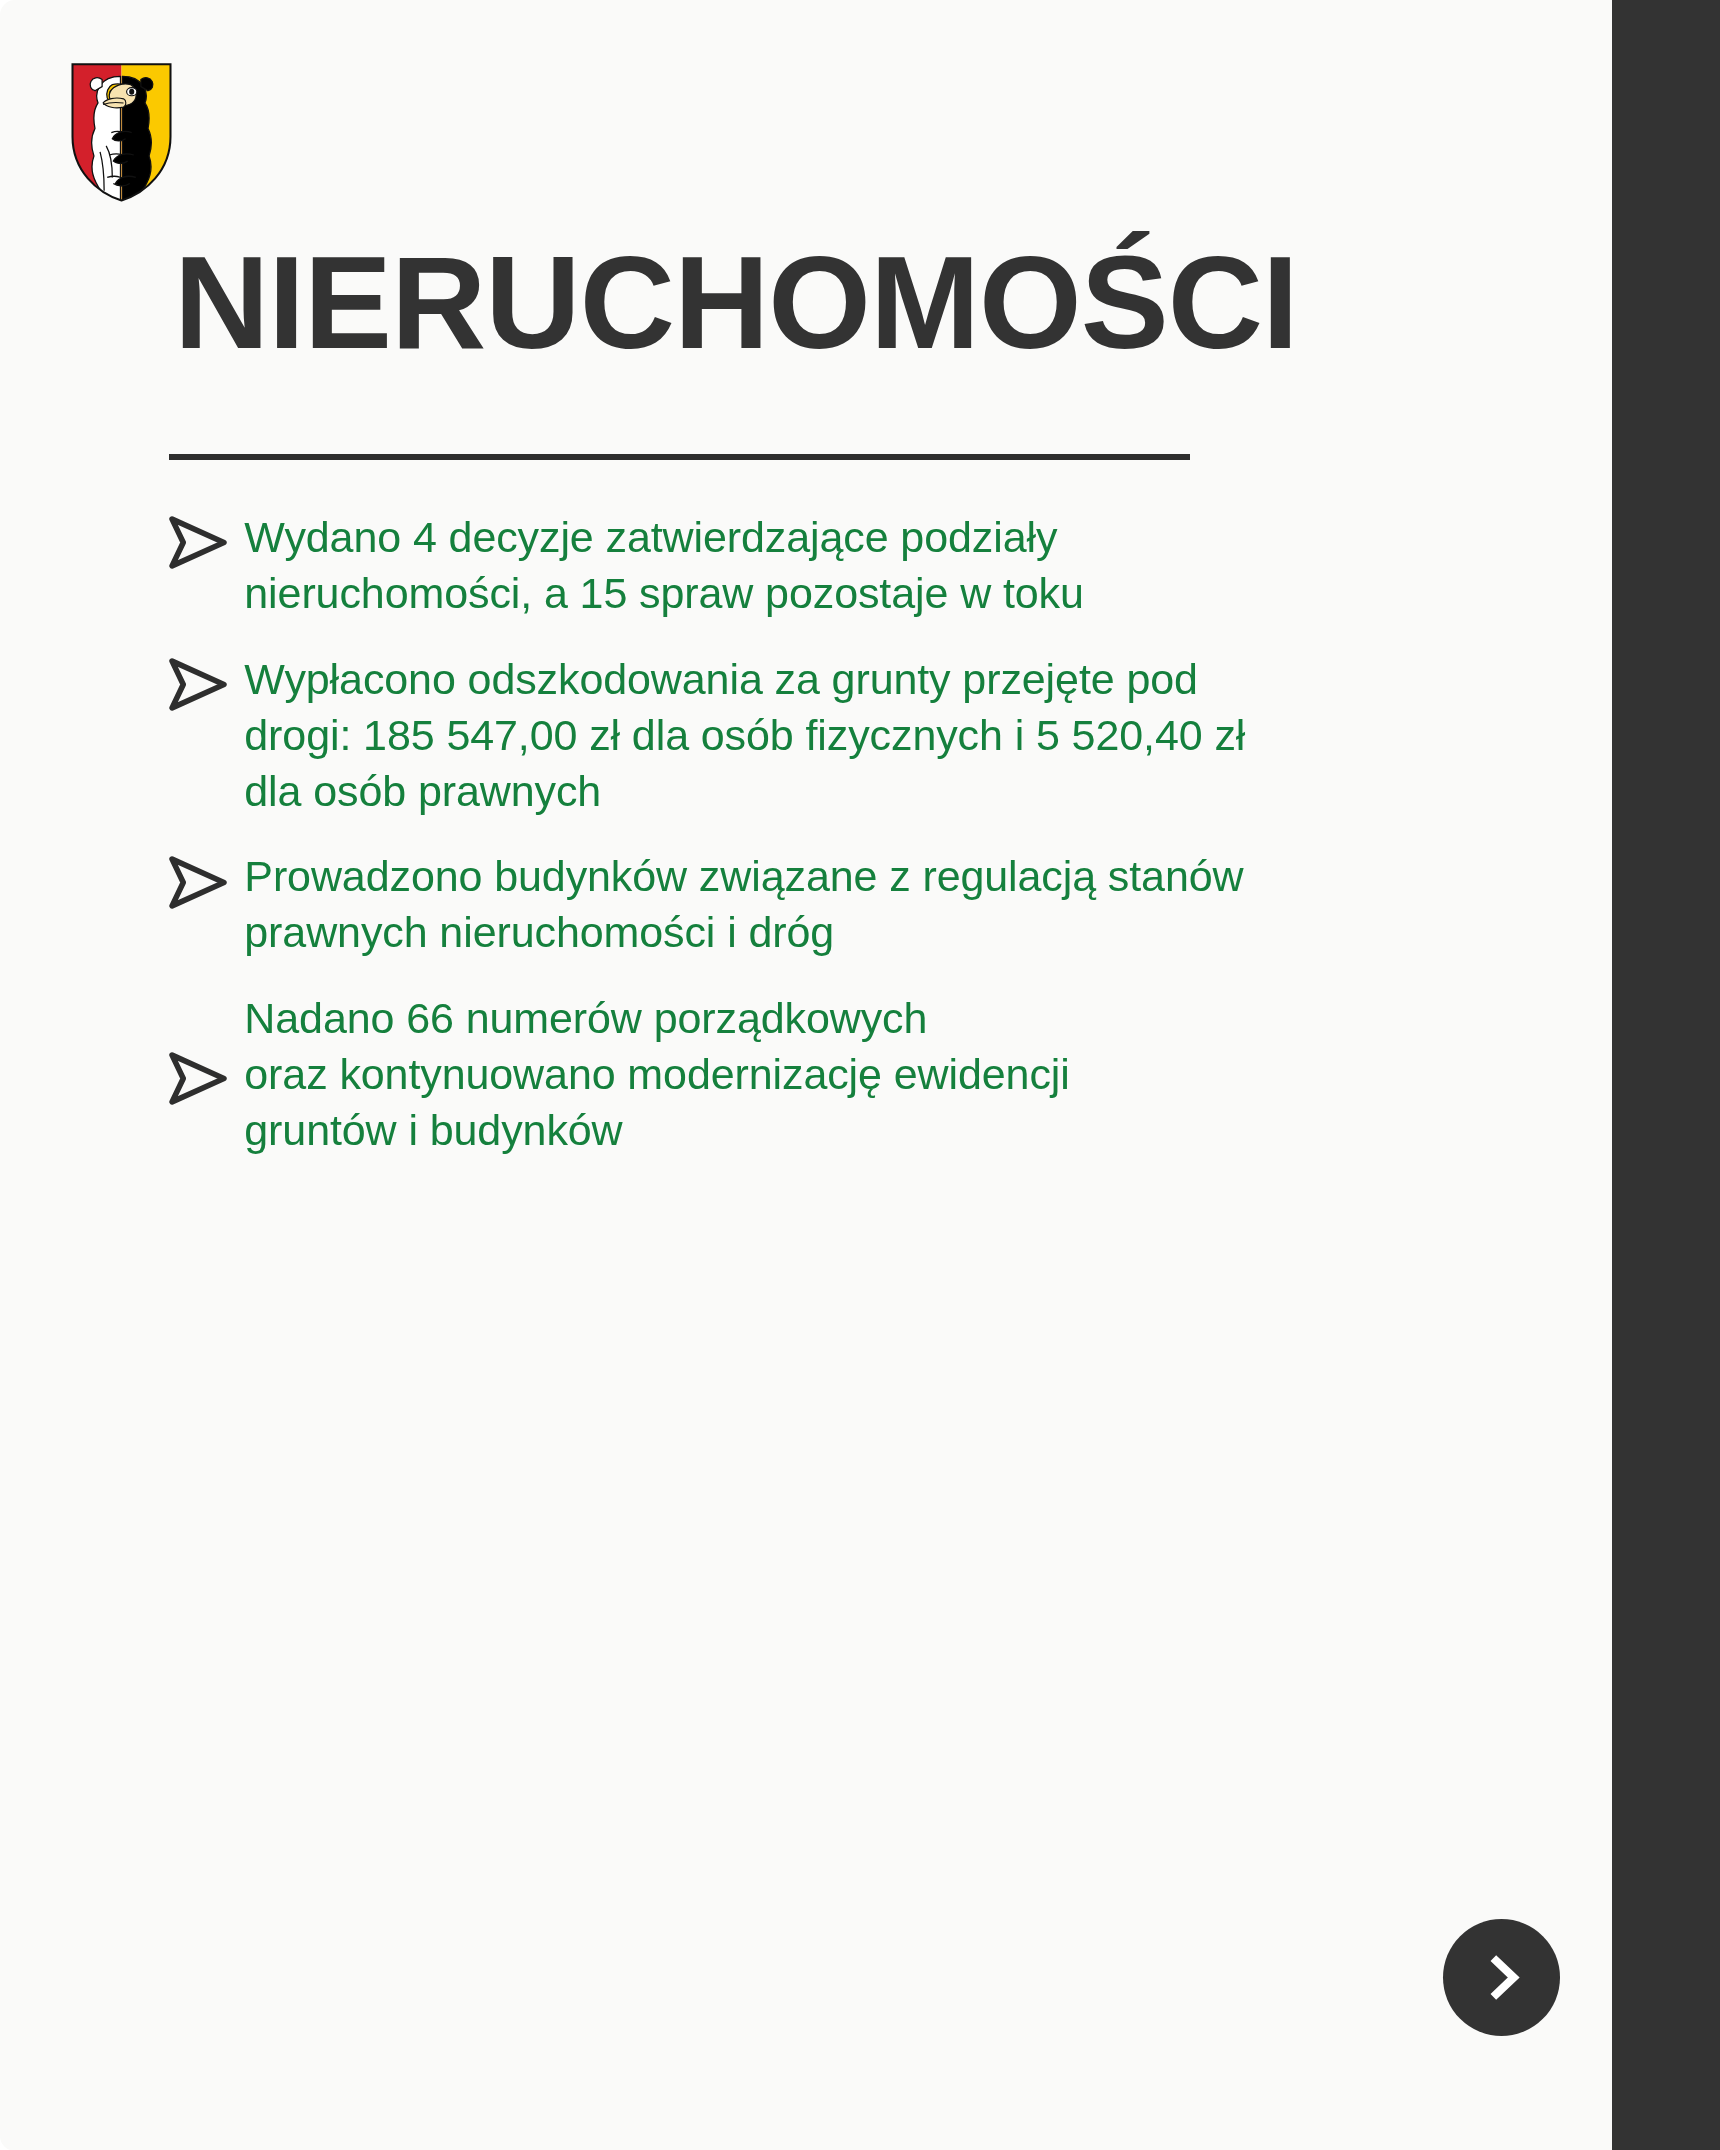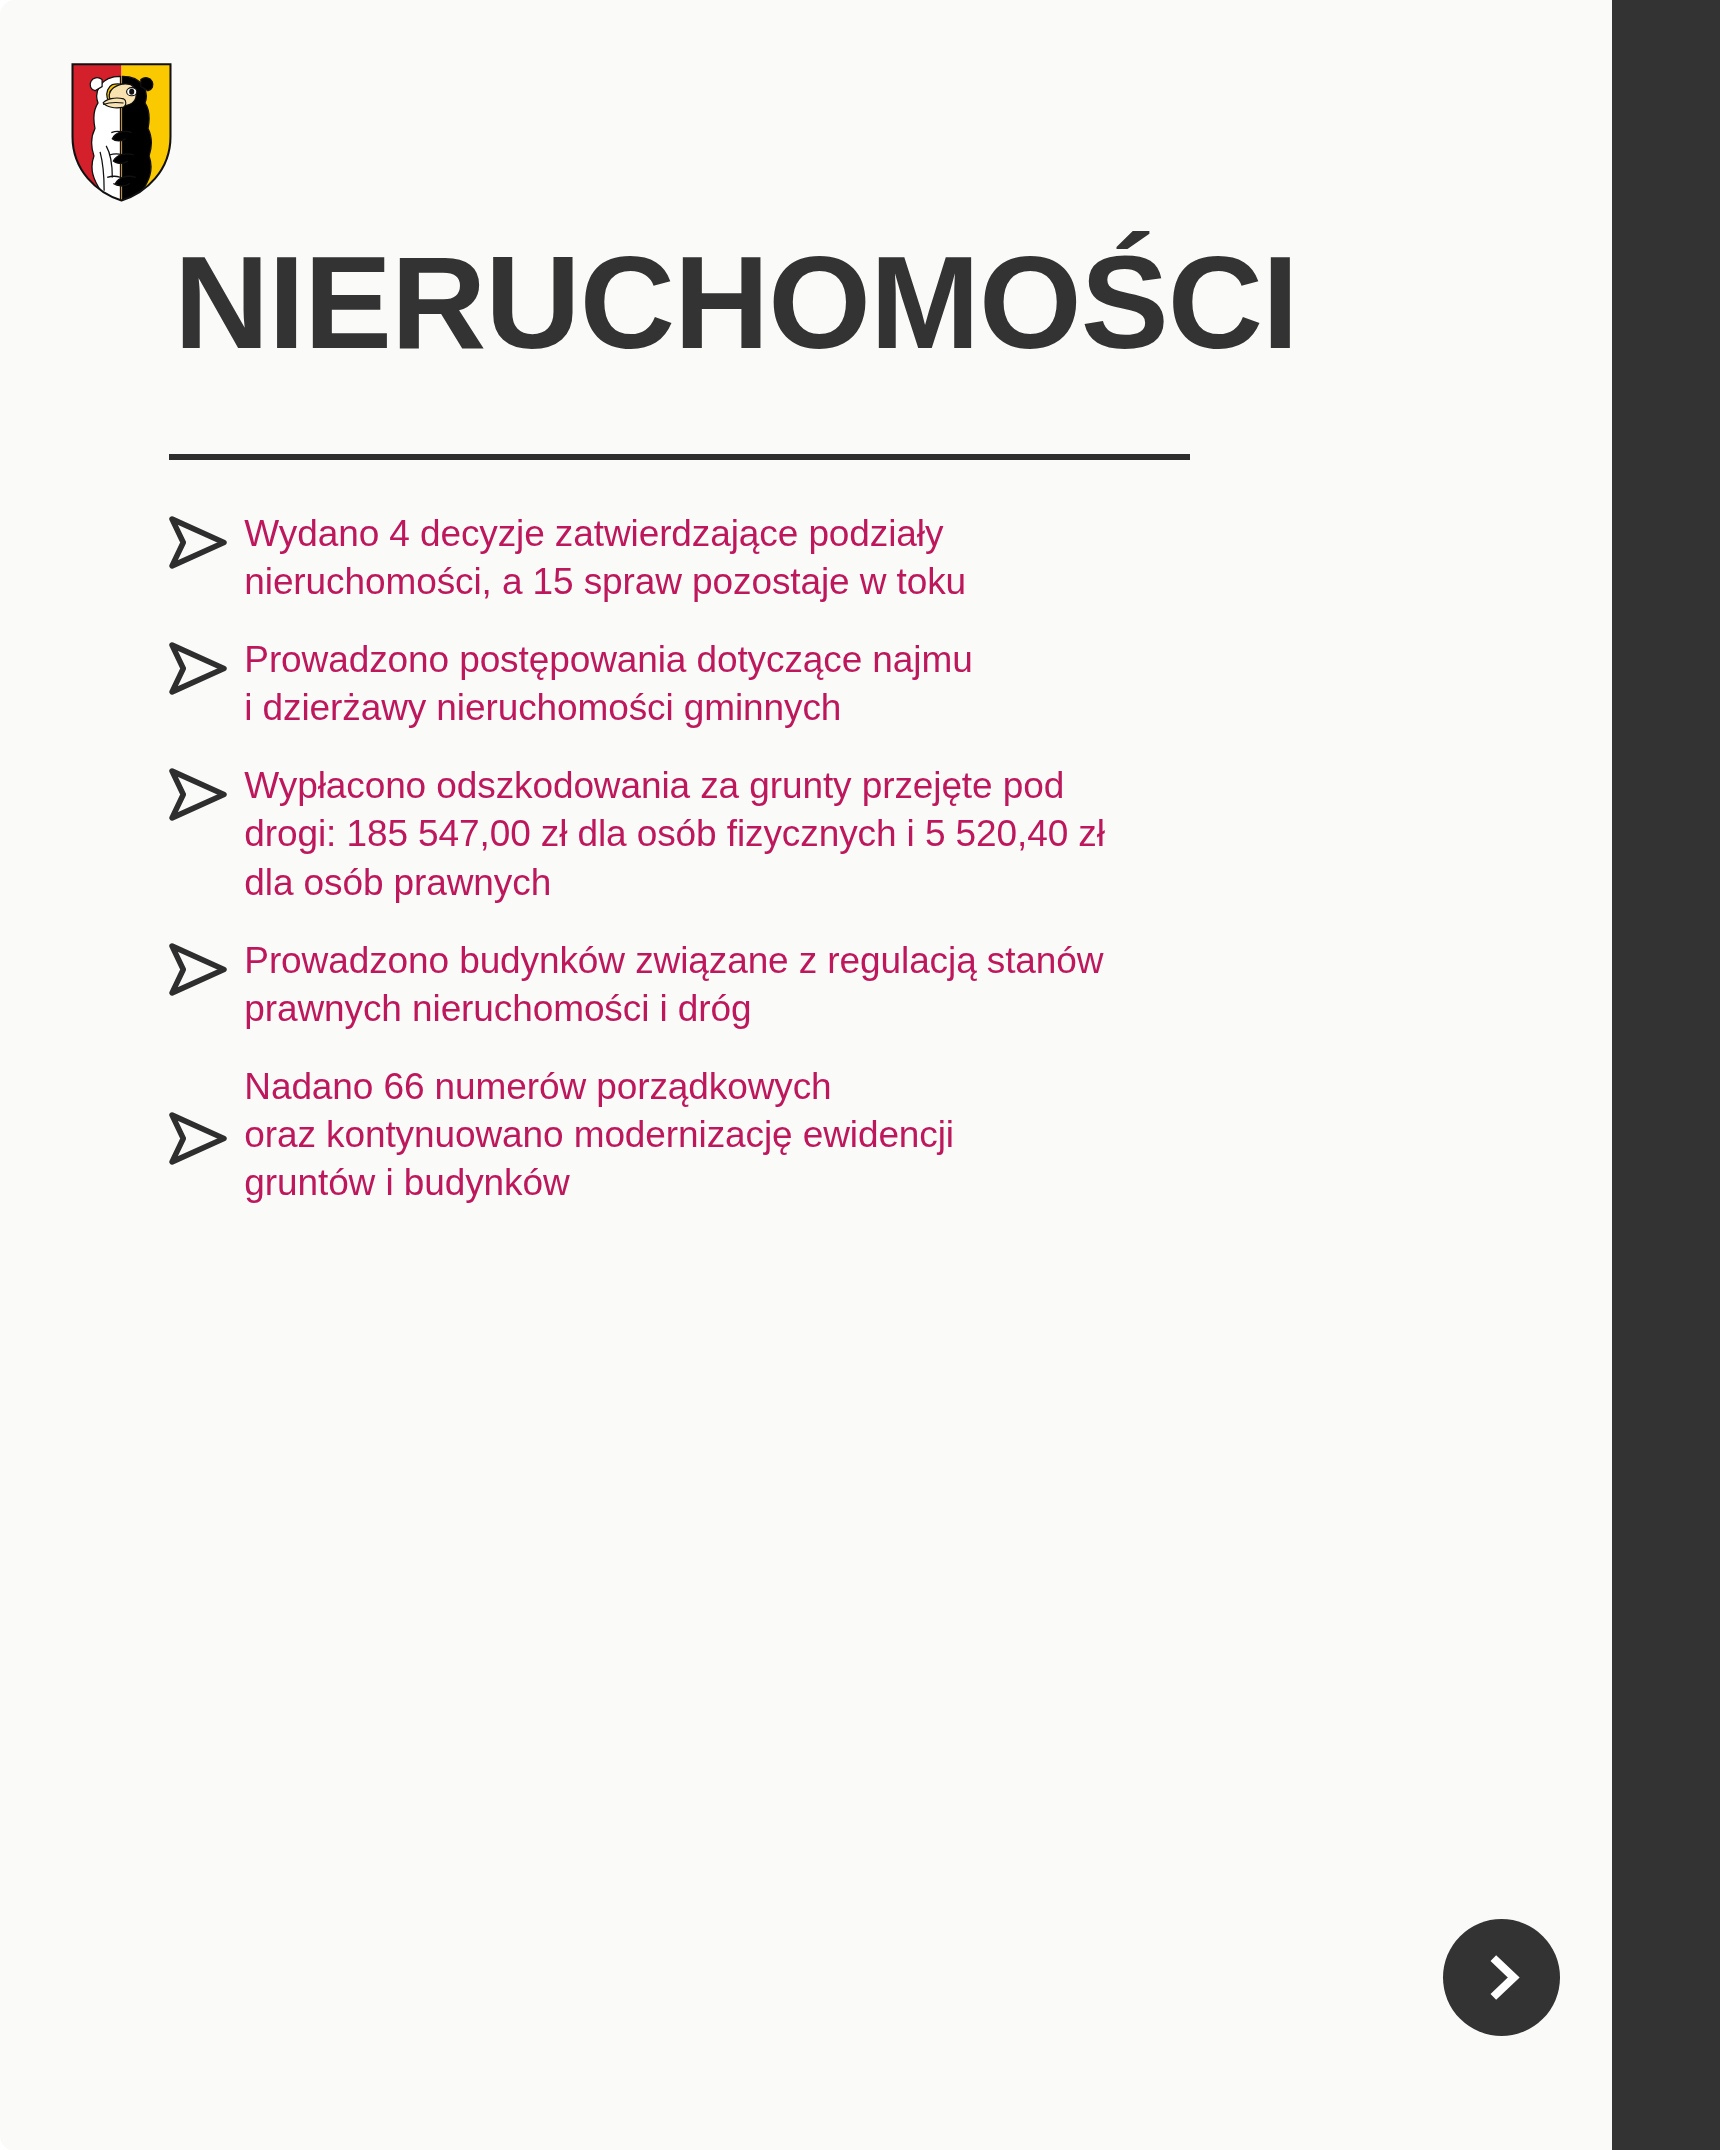--- a/index.html
+++ b/index.html
@@ -85,24 +85,24 @@
     flex: 0 0 auto;
     width: 60px;
     height: 53px;
     margin-top: 6.1px;
     margin-right: 16.3px;
   }
   .bullet-marker svg { display: block; width: 100%; height: 100%; }
 
   .bullet-text {
     flex: 1 1 auto;
-    font-size: 37px;
+    font-size: 43px;
     line-height: 1.30;
     font-weight: 400;
-    color: #be185d;
+    color: #15803d;
     letter-spacing: -0.1px;
     white-space: pre-line;
   }
 
   
   #next-button {
     position: absolute;
     left: 1443px;
     top: 1919px;
     width: 117px;
@@ -205,29 +205,20 @@
     <div class="bullet">
       <span class="bullet-marker">
         <svg viewBox="0 0 118 104" xmlns="http://www.w3.org/2000/svg">
           <path d="M8 6 L110 52 L8 98 L30 52 Z" fill="none" stroke="#2E2E2E" stroke-width="11" stroke-linejoin="round" stroke-linecap="round"></path>
         </svg>
       </span>
       <span class="bullet-text">Wydano 4 decyzje zatwierdzające podziały
 nieruchomości, a 15 spraw pozostaje w toku</span>
     </div>
 
-    <div class="bullet">
-      <span class="bullet-marker">
-        <svg viewBox="0 0 118 104" xmlns="http://www.w3.org/2000/svg">
-          <path d="M8 6 L110 52 L8 98 L30 52 Z" fill="none" stroke="#2E2E2E" stroke-width="11" stroke-linejoin="round" stroke-linecap="round"></path>
-        </svg>
-      </span>
-      <span class="bullet-text">Prowadzono postępowania dotyczące najmu
-i dzierżawy nieruchomości gminnych</span>
-    </div>
 
     <div class="bullet">
       <span class="bullet-marker">
         <svg viewBox="0 0 118 104" xmlns="http://www.w3.org/2000/svg">
           <path d="M8 6 L110 52 L8 98 L30 52 Z" fill="none" stroke="#2E2E2E" stroke-width="11" stroke-linejoin="round" stroke-linecap="round"></path>
         </svg>
       </span>
       <span class="bullet-text">Wypłacono odszkodowania za grunty przejęte pod
 drogi: 185 547,00 zł dla osób fizycznych i 5 520,40 zł
 dla osób prawnych</span>

